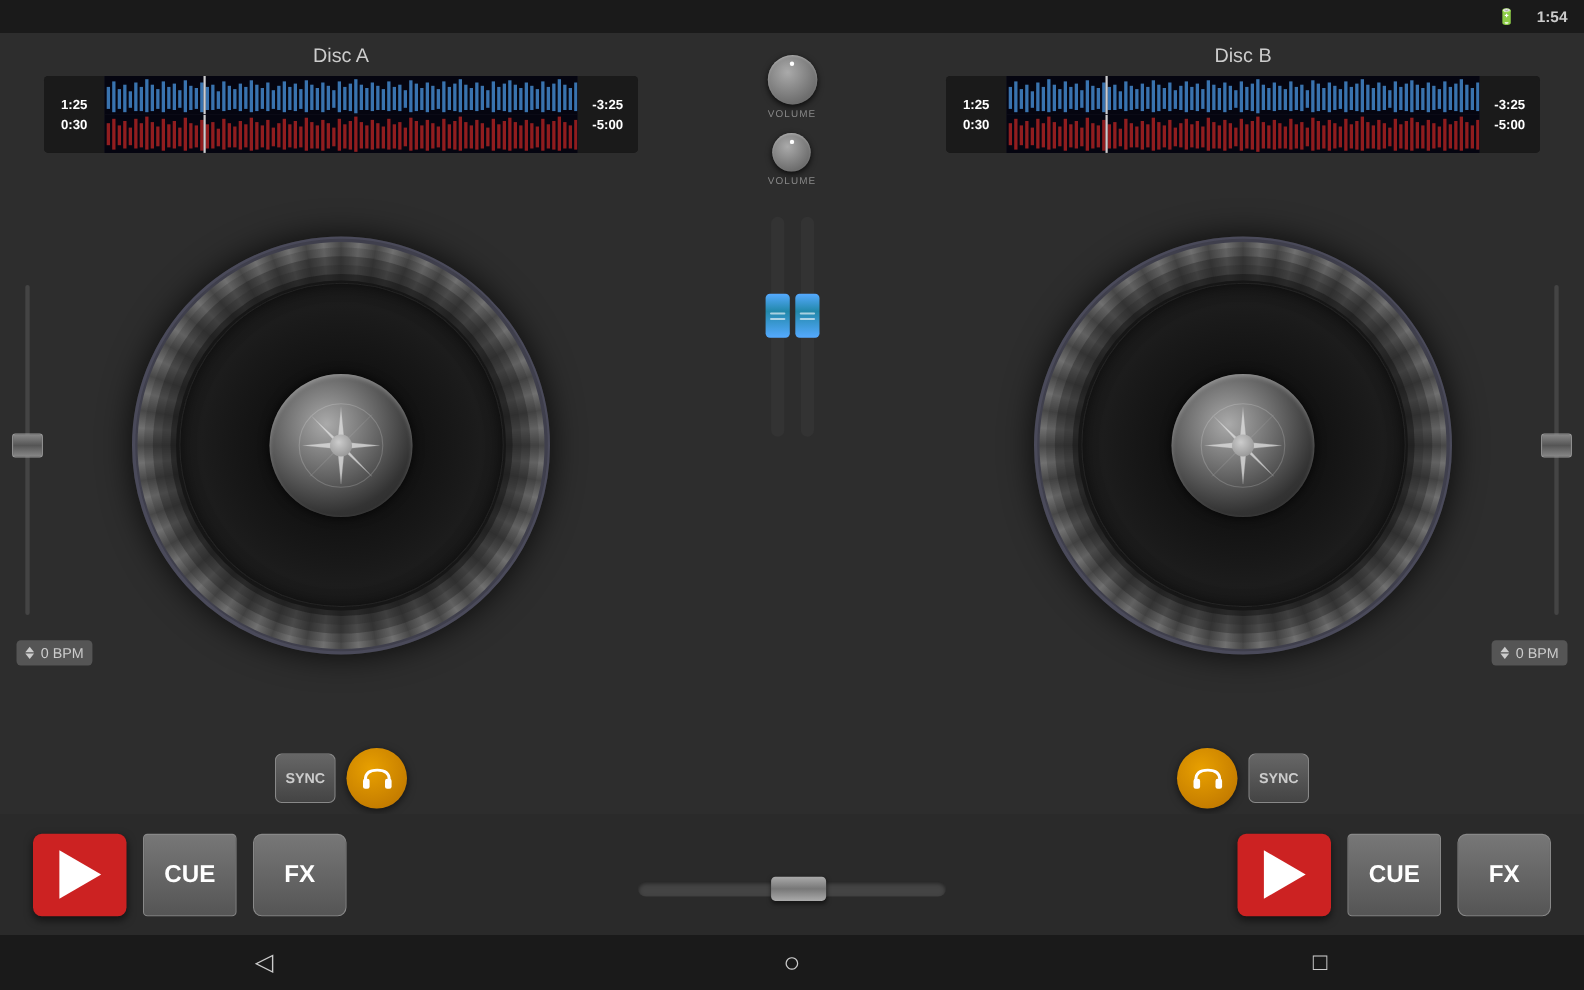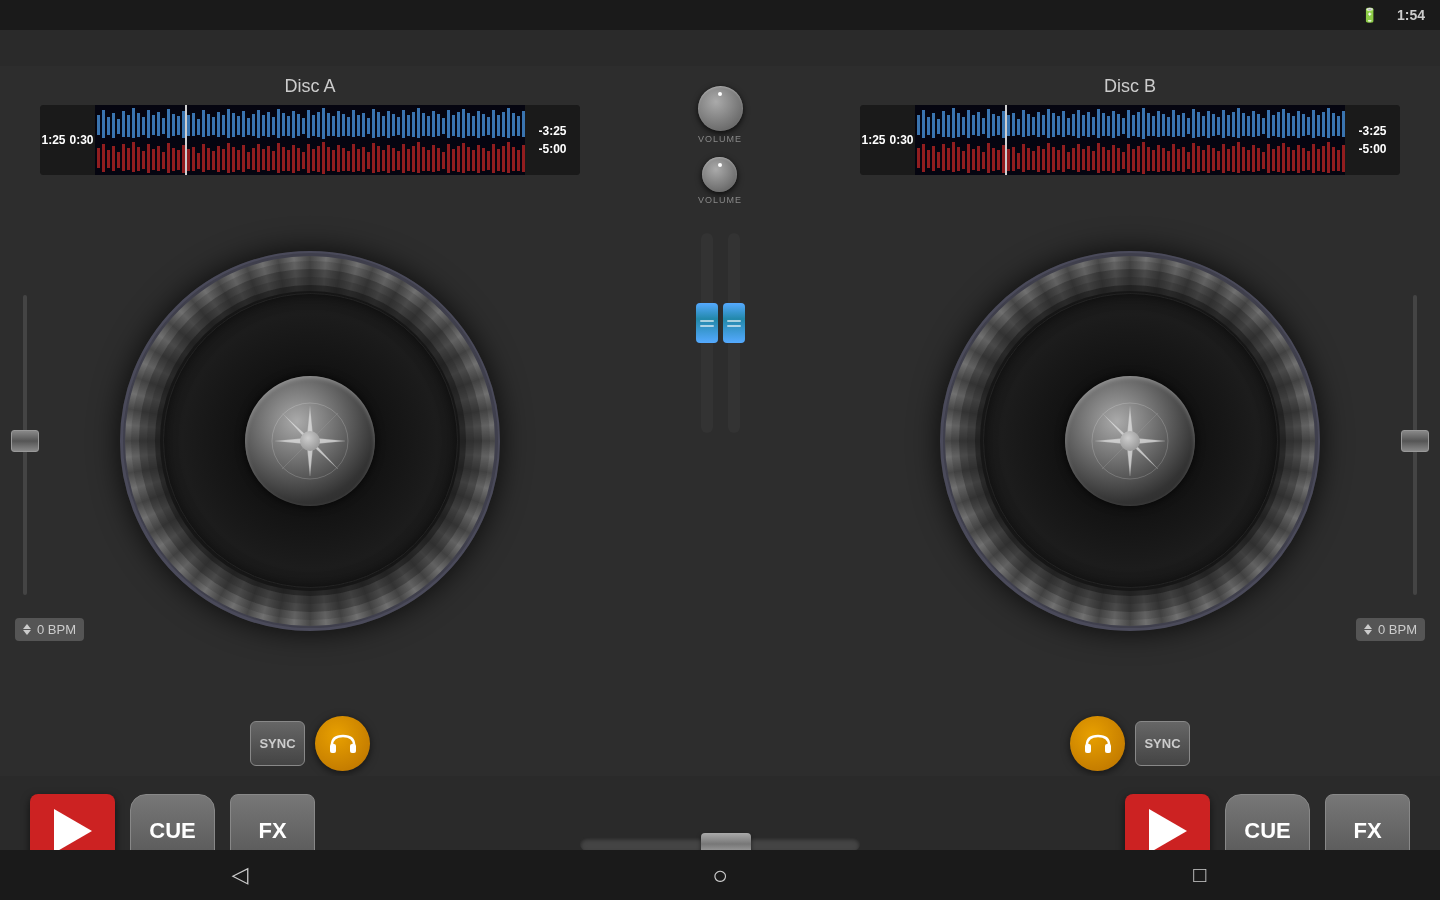--- a/index.html
+++ b/index.html
@@ -29,21 +29,20 @@
     
     #main {
       position: absolute;
       top: 30px;
       left: 0;
       width: 1440px;
       height: 820px;
       background: #2d2d2d;
       display: flex;
       flex-direction: column;
-      margin-top: 36px;
     }
 
     
     .disc-panel {
       flex: 1;
       display: flex;
       flex-direction: column;
       align-items: center;
       padding-top: 10px;
       position: relative;
@@ -65,21 +64,21 @@
       display: flex;
       align-items: stretch;
       overflow: hidden;
       position: relative;
     }
 
     .waveform-time-left {
       width: 55px;
       background: #1a1a1a;
       display: flex;
-      flex-direction: row;
+      flex-direction: column;
       justify-content: center;
       align-items: center;
       gap: 4px;
       flex-shrink: 0;
     }
 
     .time-label {
       color: #ffffff;
       font-size: 12px;
       font-weight: bold;
@@ -446,21 +445,21 @@
       height: 0;
       border-top: 22px solid transparent;
       border-bottom: 22px solid transparent;
       border-left: 38px solid white;
     }
 
     .btn-cue {
       width: 85px;
       height: 75px;
       background: linear-gradient(180deg, #777 0%, #555 100%);
-      border-radius: 16px;
+      border-radius: 4px;
       border: 1px solid #888;
       color: white;
       font-size: 22px;
       font-weight: bold;
       cursor: pointer;
       display: flex;
       align-items: center;
       justify-content: center;
     }
 

